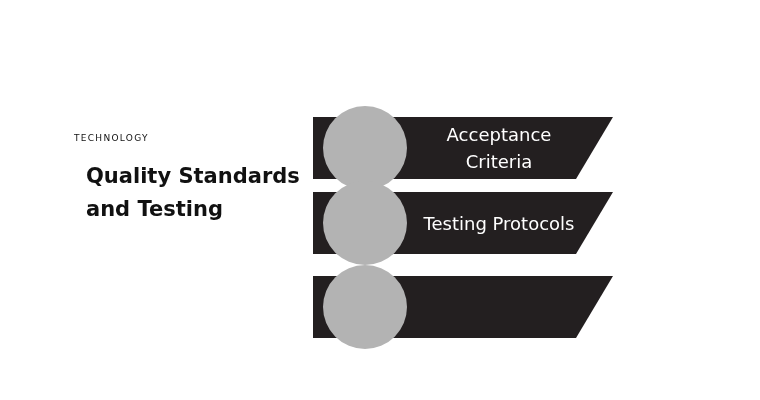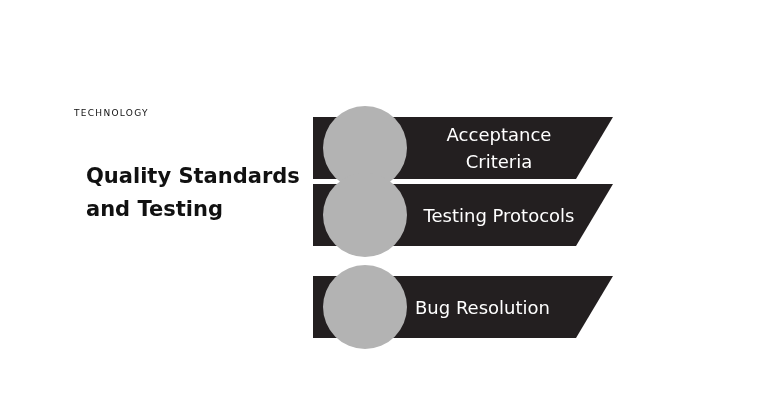--- a/index.html
+++ b/index.html
@@ -1,20 +1,20 @@
 <!DOCTYPE html>
 <html><head>
 <meta charset="utf-8">
 <style>
   html, body { margin:0; padding:0; }
   body { width:760px; height:400px; background:#ffffff; position:relative; overflow:hidden; font-family:"Liberation Sans", sans-serif; }
   .logo { position:absolute; left:42px; top:86px; width:122px; height:44px; }
   .logo-word { position:absolute; left:0; top:-4px; font-family:"DejaVu Sans", sans-serif; font-weight:bold; font-style:italic; font-size:30px; color:#ffffff; letter-spacing:-1px;
     text-shadow: -2px -2px 0 #111, 2px -2px 0 #111, -2px 2px 0 #111, 2px 2px 0 #111, 0 -3px 0 #111, 0 3px 0 #111, -3px 0 0 #111, 3px 0 0 #111, -3px -1px 0 #111, 3px 1px 0 #111; }
-  .logo-sub { position:absolute; left:32px; top:22px; font-family:"DejaVu Sans", sans-serif; font-size:9px; letter-spacing:1.3px; color:#111; }
+  .logo-sub { position:absolute; left:32px; top:47px; font-family:"DejaVu Sans", sans-serif; font-size:9px; letter-spacing:1.3px; color:#111; }
   .title { position:absolute; left:40px; top:160px; width:220px; font-family:"DejaVu Sans", sans-serif; font-weight:bold; font-size:21px; line-height:33px; color:#111;margin-left:46px; }
   .row { position:absolute; left:313px; width:300px; height:62px; }
   .banner { position:absolute; left:0; top:0; width:300px; height:62px; }
   .circle { position:absolute; left:10px; top:-11px; width:84px; height:84px; border-radius:50%; background:#b3b3b3; }
   .label { position:absolute; left:100px; top:0; width:172px; height:62px; display:flex; align-items:center; justify-content:center; text-align:center; color:#ffffff; font-family:"DejaVu Sans", sans-serif; font-size:18px; line-height:27px; }
 </style>
 </head>
 <body>
 
 <div class="logo">
@@ -24,27 +24,26 @@
 <div class="title">Quality Standards and Testing</div>
 
 <div class="row" style="top:93px;margin-top:24px;">
   <svg class="banner" viewBox="0 0 300 62" width="300" height="62">
       <polygon points="0,0 300,0 263,62 0,62" fill="#231f20"></polygon>
     </svg>
   <div class="circle"></div>
   <div class="label">Acceptance Criteria</div>
 </div>
 
-<div class="row" style="top:184px;padding-left:24px;">
+<div class="row" style="top:192px;padding-left:24px;">
   <svg class="banner" viewBox="0 0 300 62" width="300" height="62">
       <polygon points="0,0 300,0 263,62 0,62" fill="#231f20"></polygon>
     </svg>
   <div class="circle"></div>
   <div class="label">Testing Protocols</div>
 </div>
 
 <div class="row" style="top:276px;">
   <svg class="banner" viewBox="0 0 300 62" width="300" height="62">
       <polygon points="0,0 300,0 263,62 0,62" fill="#231f20"></polygon>
     </svg>
   <div class="circle"></div>
-  <div class="label" style="justify-content:flex-start;padding-left:2px;">Bug Resolution</div>
 </div>
 
 </body></html>

